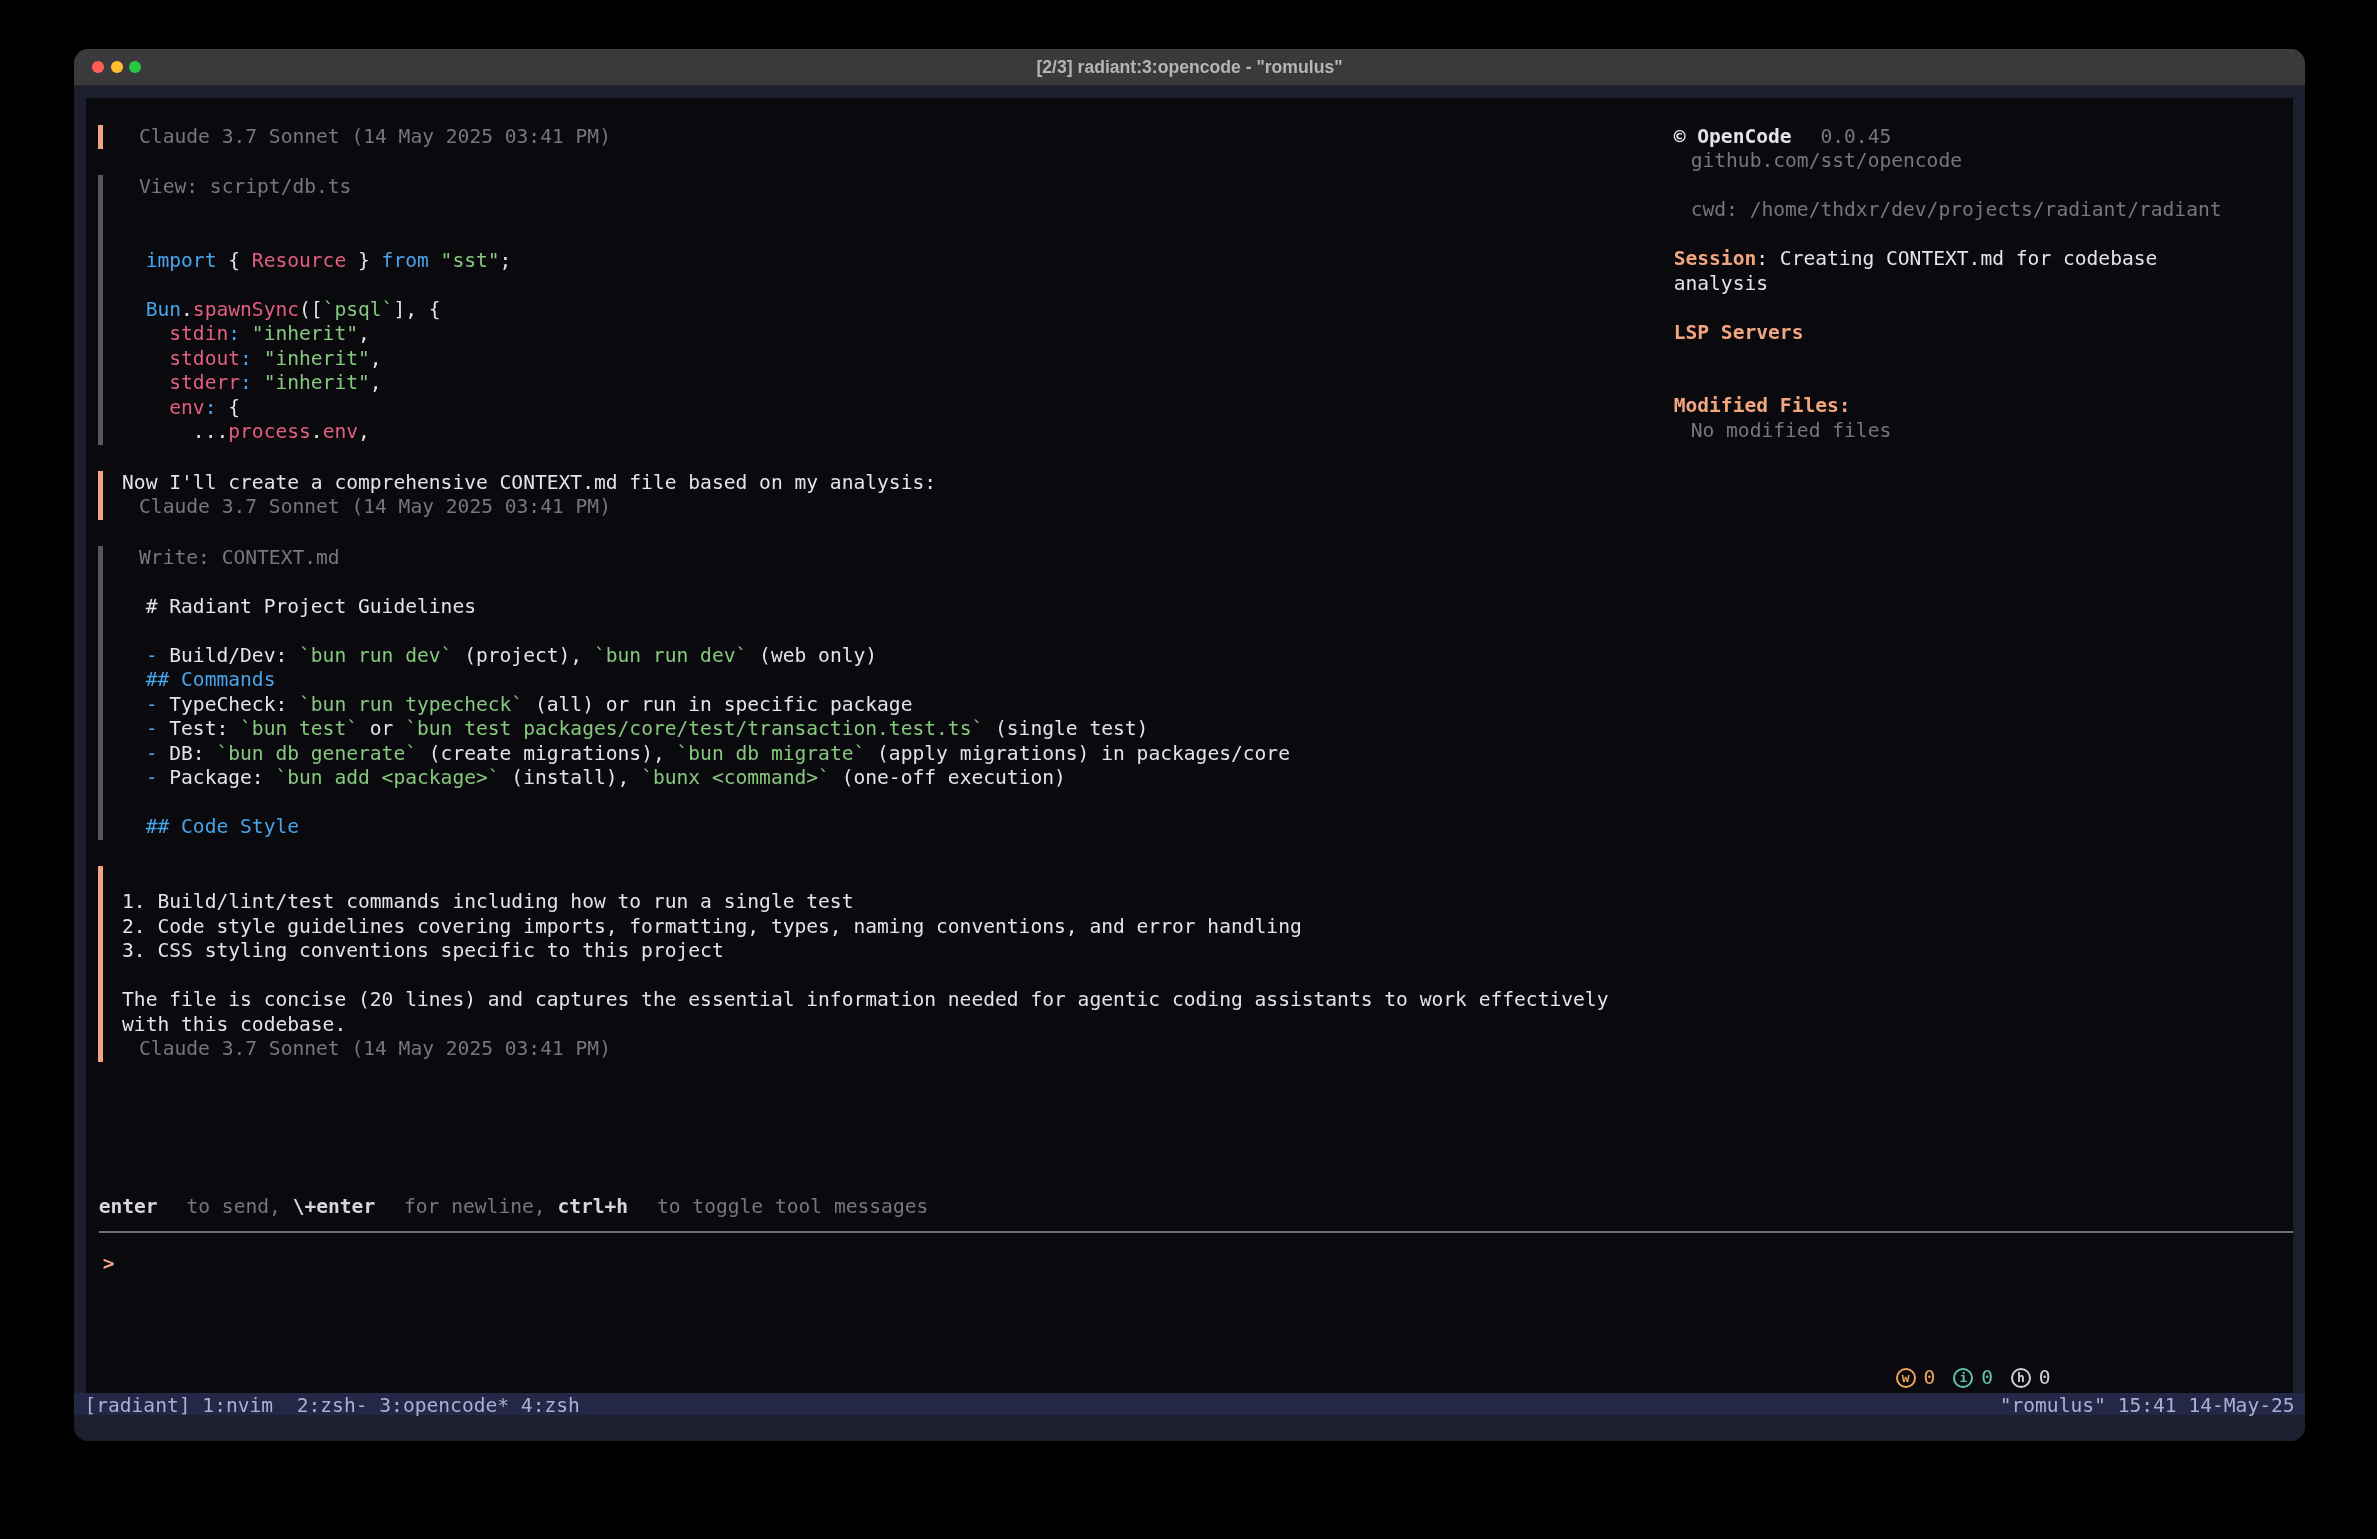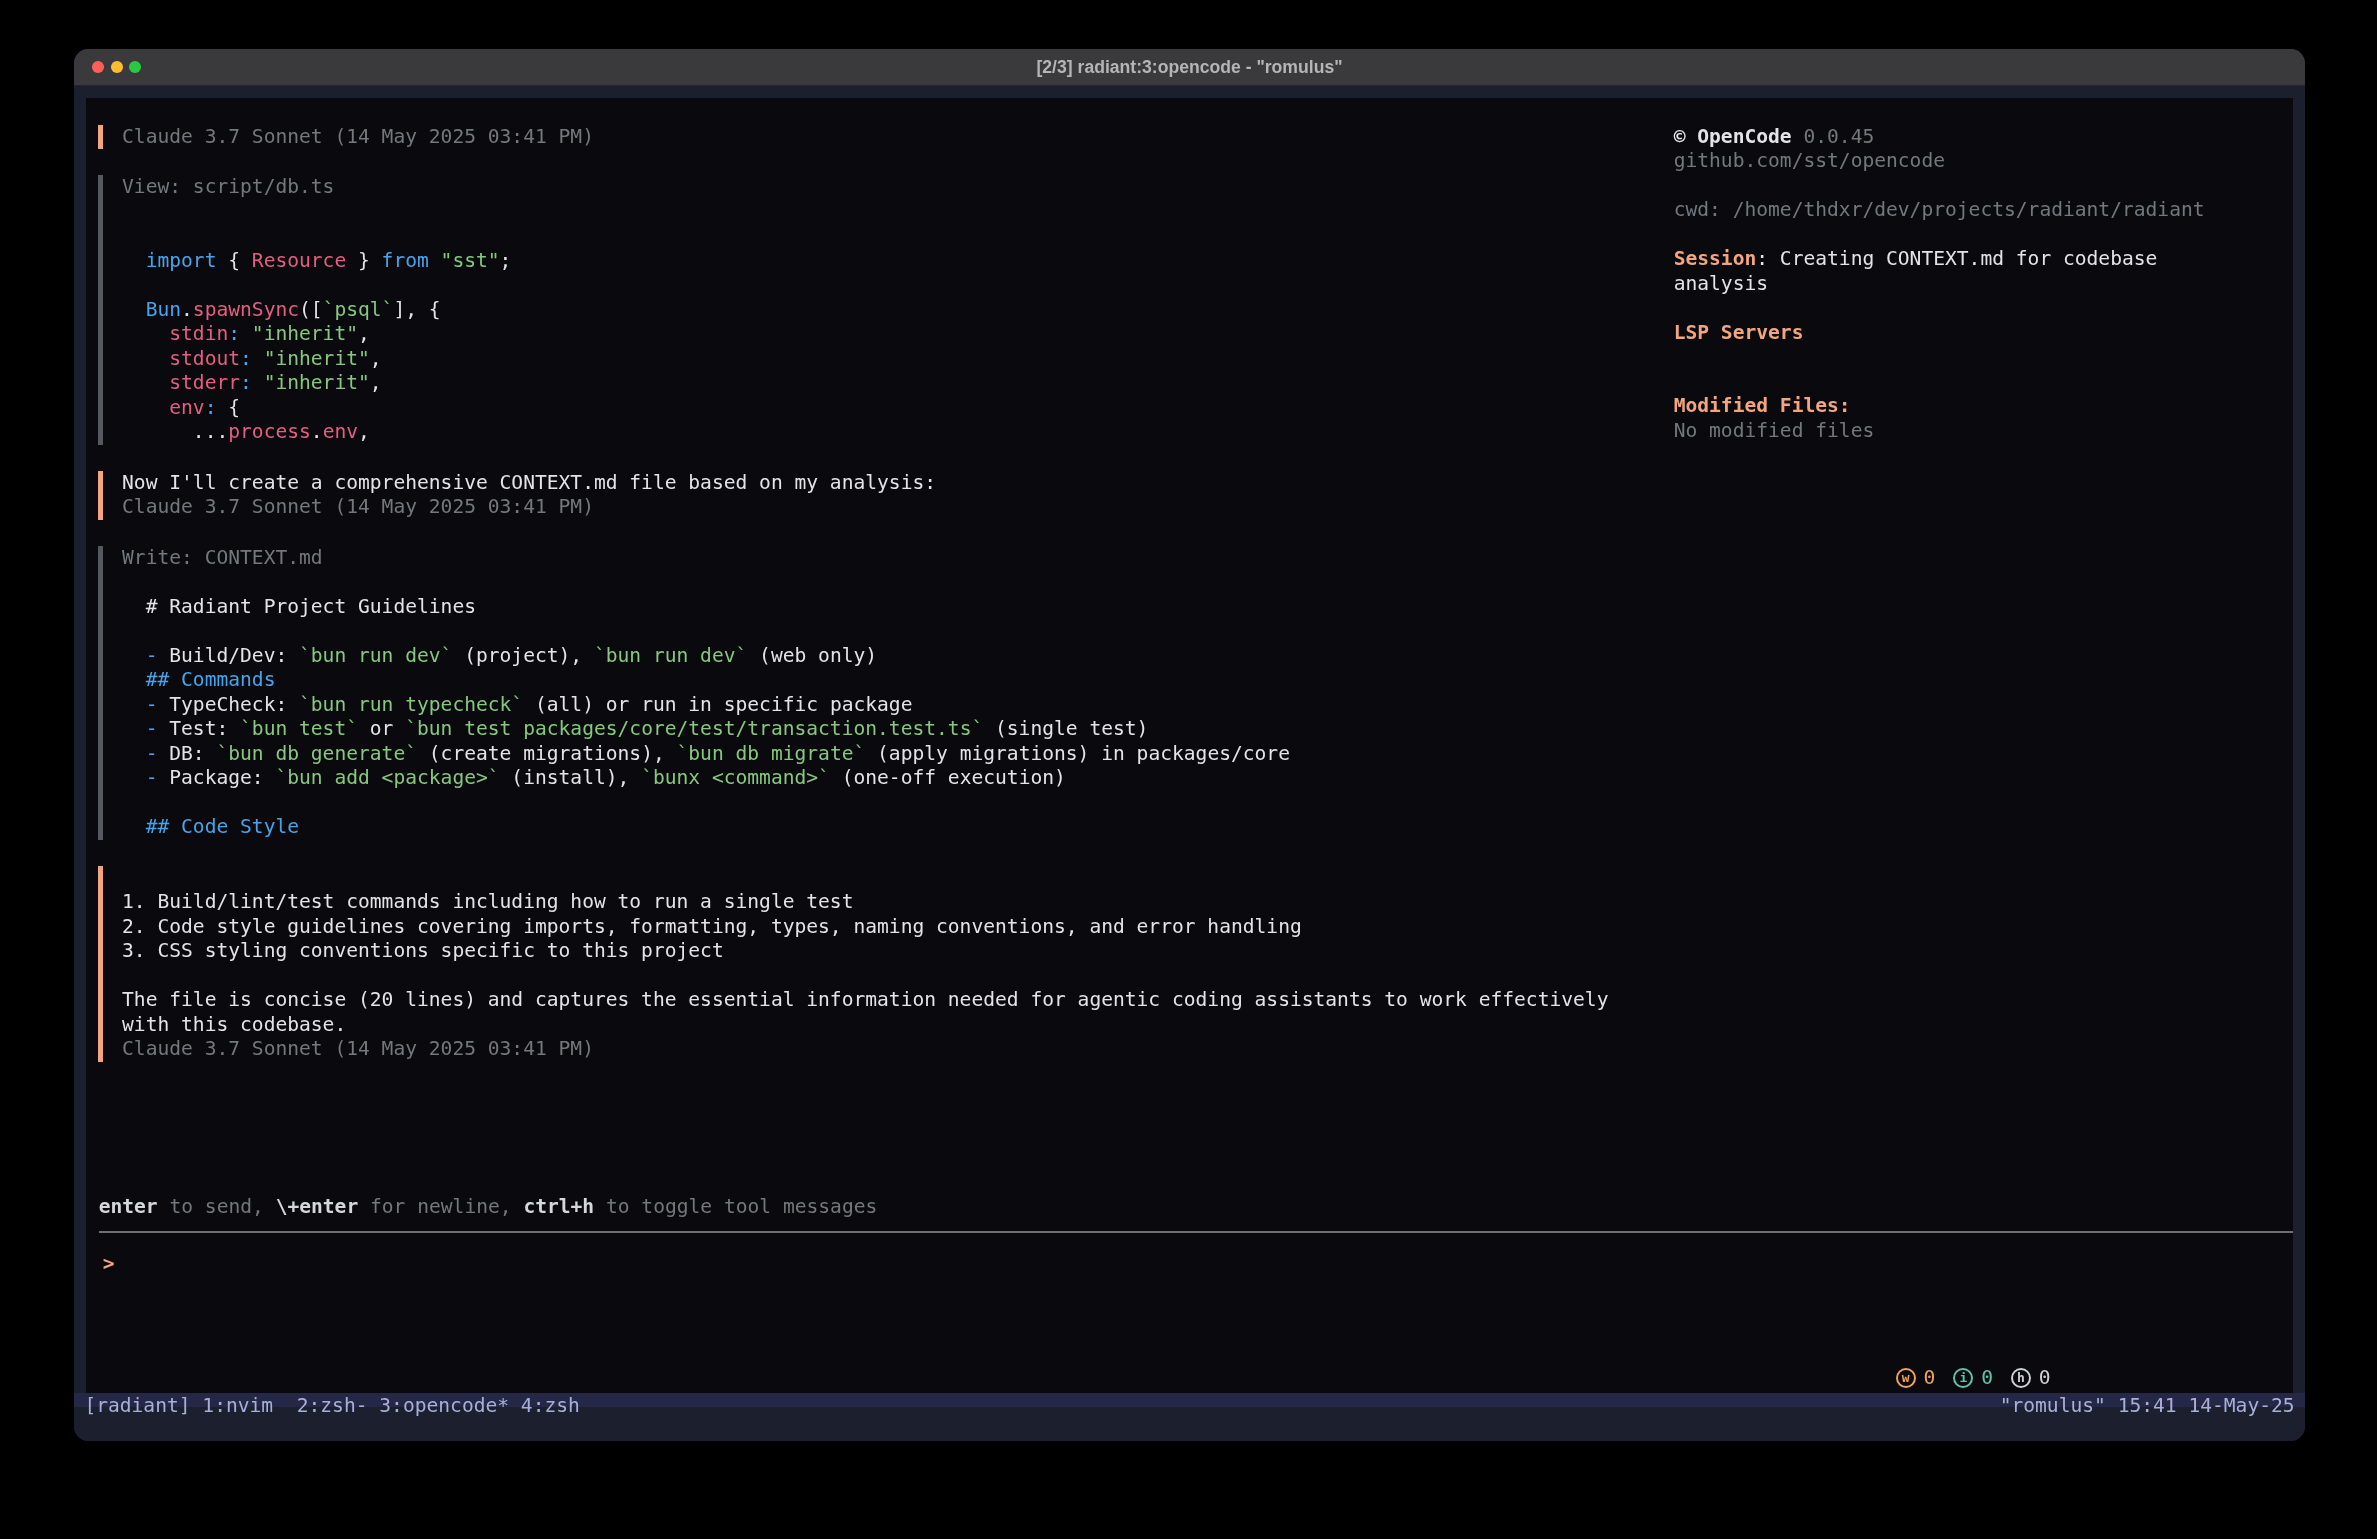--- a/index.html
+++ b/index.html
@@ -20,21 +20,21 @@
   .tl.min{left:37px;background:#febc2e;}
   .tl.max{left:55px;background:#28c840;}
   .title{font-family:"Liberation Sans",sans-serif;font-weight:bold;font-size:17.6px;color:#b5b5b7;}
   .term{position:absolute;top:37px;left:0;right:0;bottom:0;background:#1c1f2e;}
   .screen{
     position:absolute;left:11.7px;top:11.7px;width:2207px;height:1295px;
     background:#0a0a0e;overflow:hidden;
   }
   .line{font-size:19.6px;line-height:24.5px;white-space:pre;color:#e4e4e6;min-height:24.5px;}
   .c-white{color:#e4e4e6;}
-  .c-dim{color:#74777d;}
+  .c-dim{color:#74777d;margin-left:17px;}
   .c-bright{color:#d6d7da;}
   .c-pink{color:#e35f80;}
   .c-blue{color:#47a4ea;}
   .c-green{color:#85c87e;}
   .c-orange{color:#f2a57e;}
   .bold{font-weight:bold;}
   .chat{position:absolute;left:12.4px;top:27px;width:1553px;}
   .block{margin-bottom:26px;border-left:5.2px solid #f2a57e;padding-left:19px;}
   .block.bar-orange{border-color:#f2a57e;}
   .block.bar-gray{border-color:#55585e;}
@@ -54,21 +54,21 @@
     width:20px;height:20px;border:2px solid currentColor;border-radius:50%;box-sizing:border-box;
     display:inline-flex;align-items:center;justify-content:center;
     font-size:13px;font-weight:bold;line-height:1;
   }
   .diag-count{font-size:19.6px;}
   .d-orange{color:#eda35c;}
   .d-teal{color:#62c1ab;}
   .d-light{color:#cfd0d2;}
   .badge.model{background:#bef264;color:#0d1118;padding:0 9.8px;}
   .tmuxbar{
-    position:absolute;left:0;right:0;top:1307px;height:14px;background:#242846;
+    position:absolute;left:0;right:0;top:1307px;height:22px;background:#242846;
     display:flex;justify-content:space-between;box-sizing:border-box;padding:0 10.4px;
     font-size:19.6px;line-height:25px;color:#a8b0d8;white-space:pre;
   }
 </style>
 </head>
 <body>
 
 <div class="window">
   <div class="titlebar">
     <span class="tl close"></span>

